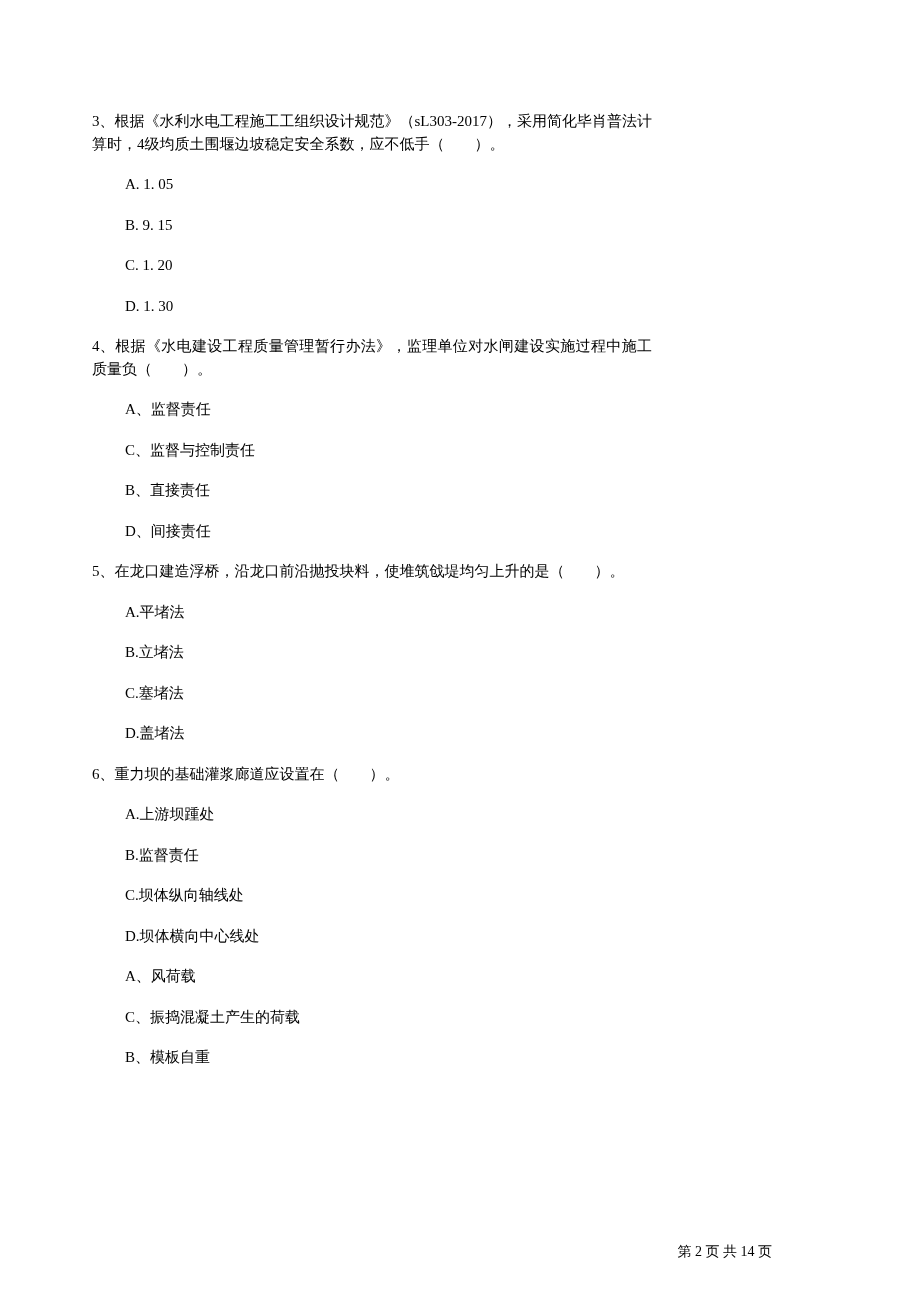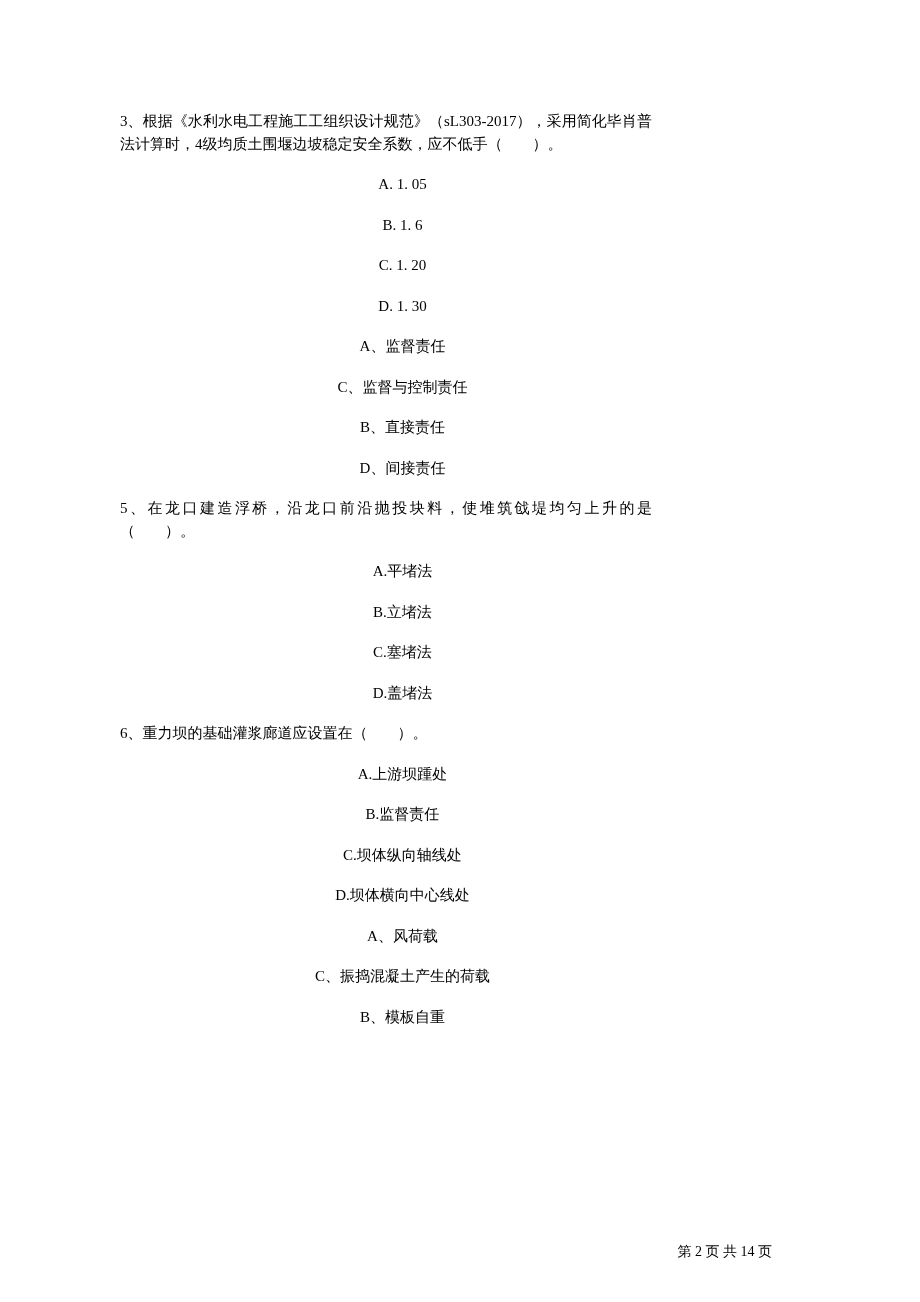--- a/index.html
+++ b/index.html
@@ -8,33 +8,32 @@
     background: #ffffff;
     font-family: "SimSun", "宋体", serif;
     font-size: 15px;
     color: #000000;
     line-height: 1.5;
   }
   .page {
     width: 772px;
     min-height: 1302px;
     box-sizing: border-box;
-    padding: 110px 120px 40px 120px;
+    padding: 110px 120px 40px 92px;
     position: relative;
   }
   .question {
     margin-bottom: 10px;
   }
   .stem {
     text-align: justify;
     margin-bottom: 10px;
   }
   .options {
     padding-left: 2.2em;
-    text-align: center;
   }
   .option {
     margin: 18px 0;
   }
   .footer {
     position: absolute;
     bottom: 40px;
     left: 0;
     width: 100%;
     text-align: right;
@@ -43,27 +42,28 @@
 </style>
 </head>
 <body>
 
 <div class="page">
 
   <div class="question">
     <div class="stem">3、根据《水利水电工程施工工组织设计规范》（sL303-2017），采用简化毕肖普法计算时，4级均质土围堰边坡稳定安全系数，应不低手（　　）。</div>
     <div class="options">
       <div class="option">A. 1. 05</div>
-      <div class="option">B. 1. 6</div>
+      <div class="option">B. 9. 15</div>
       <div class="option">C. 1. 20</div>
       <div class="option">D. 1. 30</div>
     </div>
   </div>
 
   <div class="question">
+    <div class="stem">4、根据《水电建设工程质量管理暂行办法》，监理单位对水闸建设实施过程中施工质量负（　　）。</div>
     <div class="options">
       <div class="option">A、监督责任</div>
       <div class="option">C、监督与控制责任</div>
       <div class="option">B、直接责任</div>
       <div class="option">D、间接责任</div>
     </div>
   </div>
 
   <div class="question">
     <div class="stem">5、在龙口建造浮桥，沿龙口前沿抛投块料，使堆筑戗堤均匀上升的是（　　）。</div>

